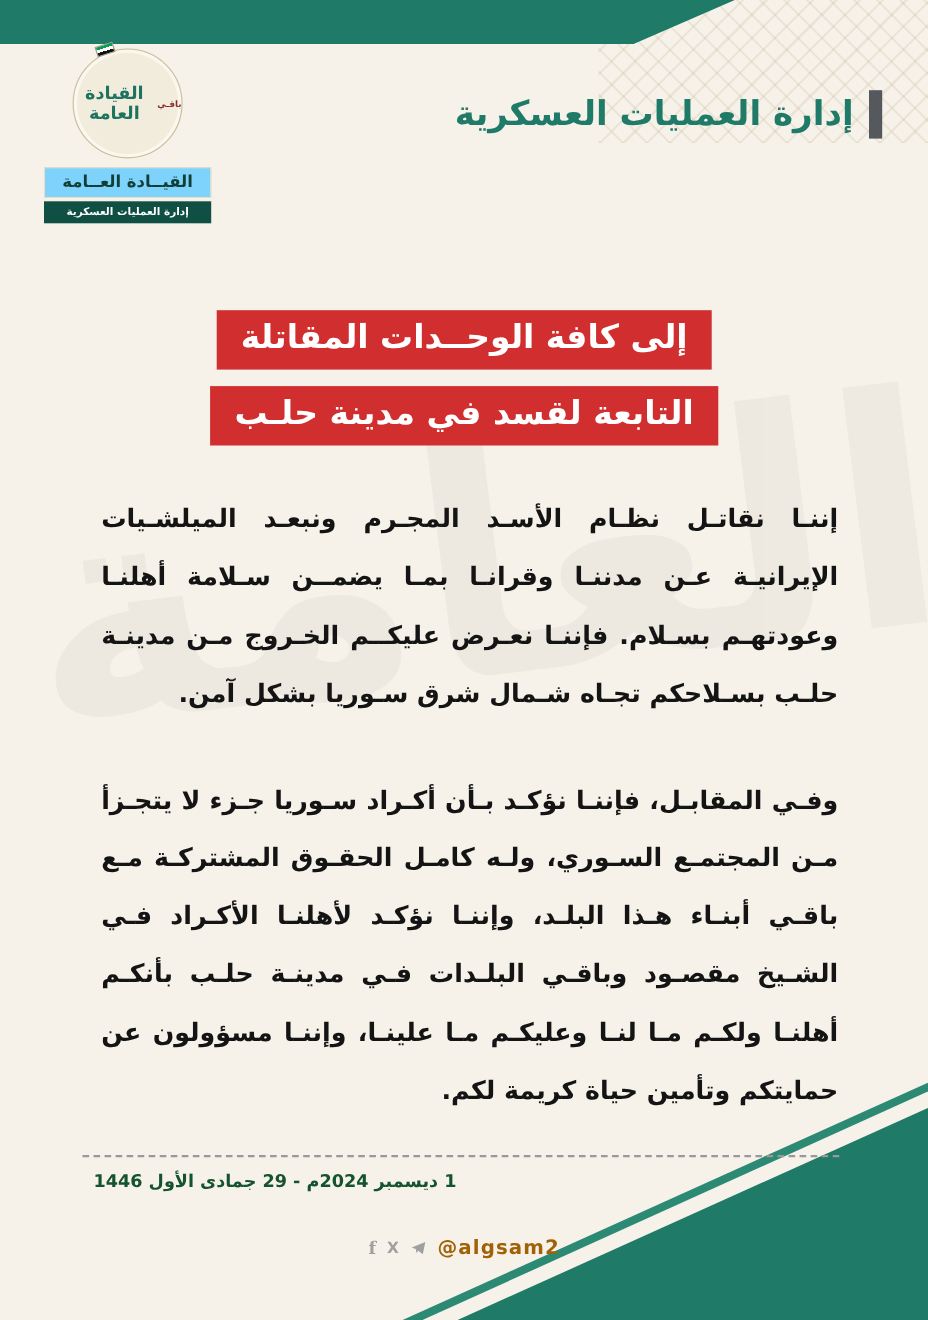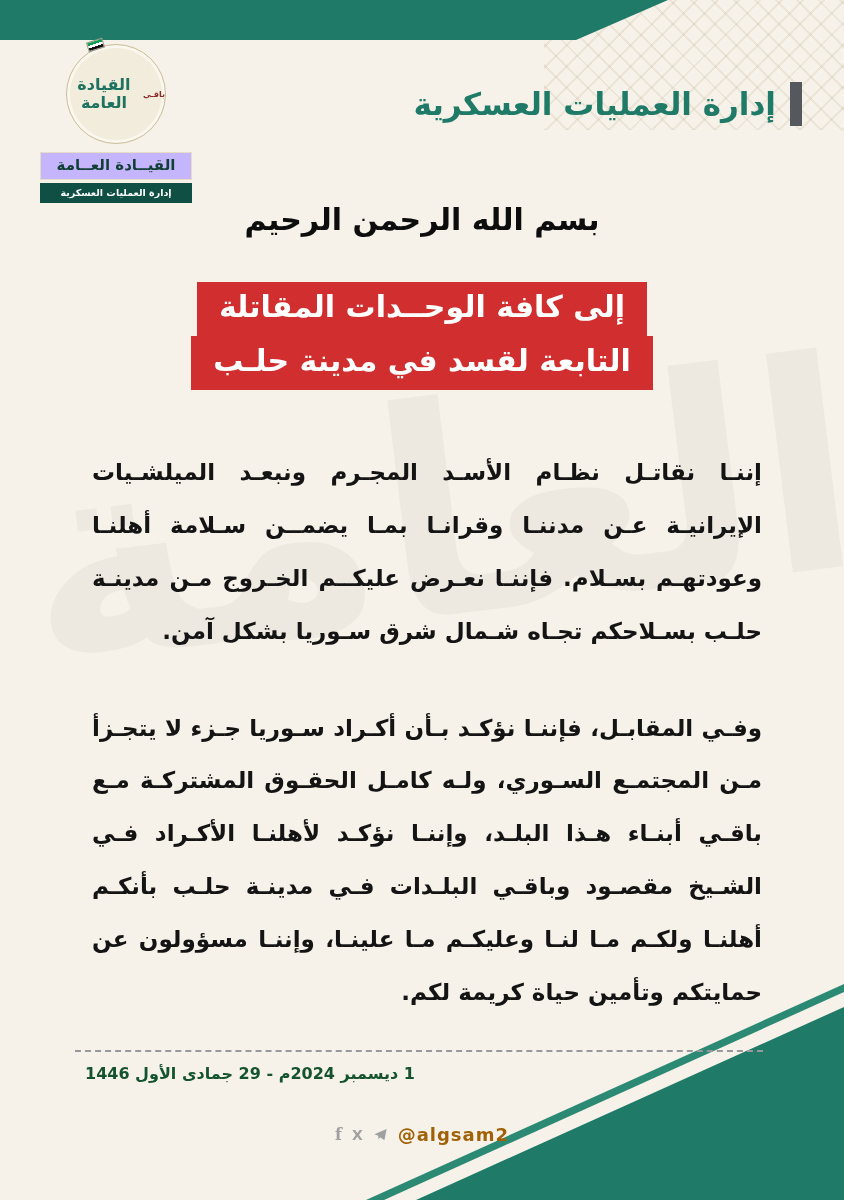--- a/index.html
+++ b/index.html
@@ -53,21 +53,21 @@
   }
   .emblem-cal { color:#1d7260; font-weight:bold; font-size:16px; line-height:1.15; padding:0 8px; }
   .emblem-country { font-size:8px; color:#8a2c2c; font-weight:bold; }
   .logo-flag {
     position:absolute; top:-5px; left:20px; width:17px; height:10px;
     transform:rotate(-18deg);
     background:linear-gradient(#0aa04f 33%, #ffffff 33% 66%, #111 66%);
     border:1px solid #9a9a8a;
   }
   .logo-title {
-    background:#c4b5fd; border:1px solid #e6ddc4; color:#123f35;
+    background:#7dd3fc; border:1px solid #e6ddc4; color:#123f35;
     font-size:15px; font-weight:bold; padding:3px 2px 5px; margin-bottom:3px;
   }
   .logo-sub {
     background:#0f4f44; color:#ffffff; font-size:9.5px; font-weight:bold;
     padding:4px 2px 5px;
   }
 
   
   .header-title { position:absolute; top:82px; right:42px; display:flex; align-items:center; gap:14px; }
   .header-title .text { color:#1f7a67; font-size:31px; font-weight:bold; }
@@ -75,21 +75,21 @@
 
   
   .basmala {
     position:absolute; top:202px; left:0; width:100%;
     text-align:center; font-size:30px; font-weight:bold; color:#0d0d0d;
   }
 
   
   .banners {
     position:absolute; top:282px; left:0; width:100%;
-    display:flex; flex-direction:column; align-items:center; 
+    display:flex; flex-direction:column; align-items:center; gap:15px;
   }
   .banner {
     background:#d12f2f; color:#ffffff; font-size:30px; font-weight:bold;
     padding:7px 22px 12px; direction:rtl;
   }
 
   
   .body-text {
     position:absolute; top:446px; left:92px; right:82px;
     direction:rtl; text-align:justify; color:#141414;
@@ -135,21 +135,20 @@
     </div>
     <div class="logo-title" dir="rtl">القيــادة العــامة</div>
     <div class="logo-sub" dir="rtl">إدارة العمليات العسكرية</div>
   </div>
 
   <div class="header-title">
     <span class="text" dir="rtl">إدارة العمليات العسكرية</span>
     <span class="bar"></span>
   </div>
 
-  <div class="basmala" dir="rtl">بسم الله الرحمن الرحيم</div>
 
   <div class="banners">
     <div class="banner">إلى كافة الوحــدات المقاتلة</div>
     <div class="banner">التابعة لقسد في مدينة حلـب</div>
   </div>
 
   <div class="body-text">
     <p>إننـا نقاتـل نظـام الأسـد المجـرم ونبعـد الميلشـيات الإيرانيـة عـن مدننـا وقرانـا بمـا يضمــن سـلامة أهلنـا وعودتهـم بسـلام. فإننـا نعـرض عليكــم الخـروج مـن مدينـة حلـب بسـلاحكم تجـاه شـمال شرق سـوريا بشكل آمن.</p>
     <p>وفـي المقابـل، فإننـا نؤكـد بـأن أكـراد سـوريا جـزء لا يتجـزأ مـن المجتمـع السـوري، ولـه كامـل الحقـوق المشتركـة مـع باقـي أبنـاء هـذا البلـد، وإننـا نؤكـد لأهلنـا الأكـراد فـي الشـيخ مقصـود وباقـي البلـدات فـي مدينـة حلـب بأنكـم أهلنـا ولكـم مـا لنـا وعليكـم مـا علينـا، وإننـا مسؤولون عن حمايتكم وتأمين حياة كريمة لكم.</p>
   </div>

